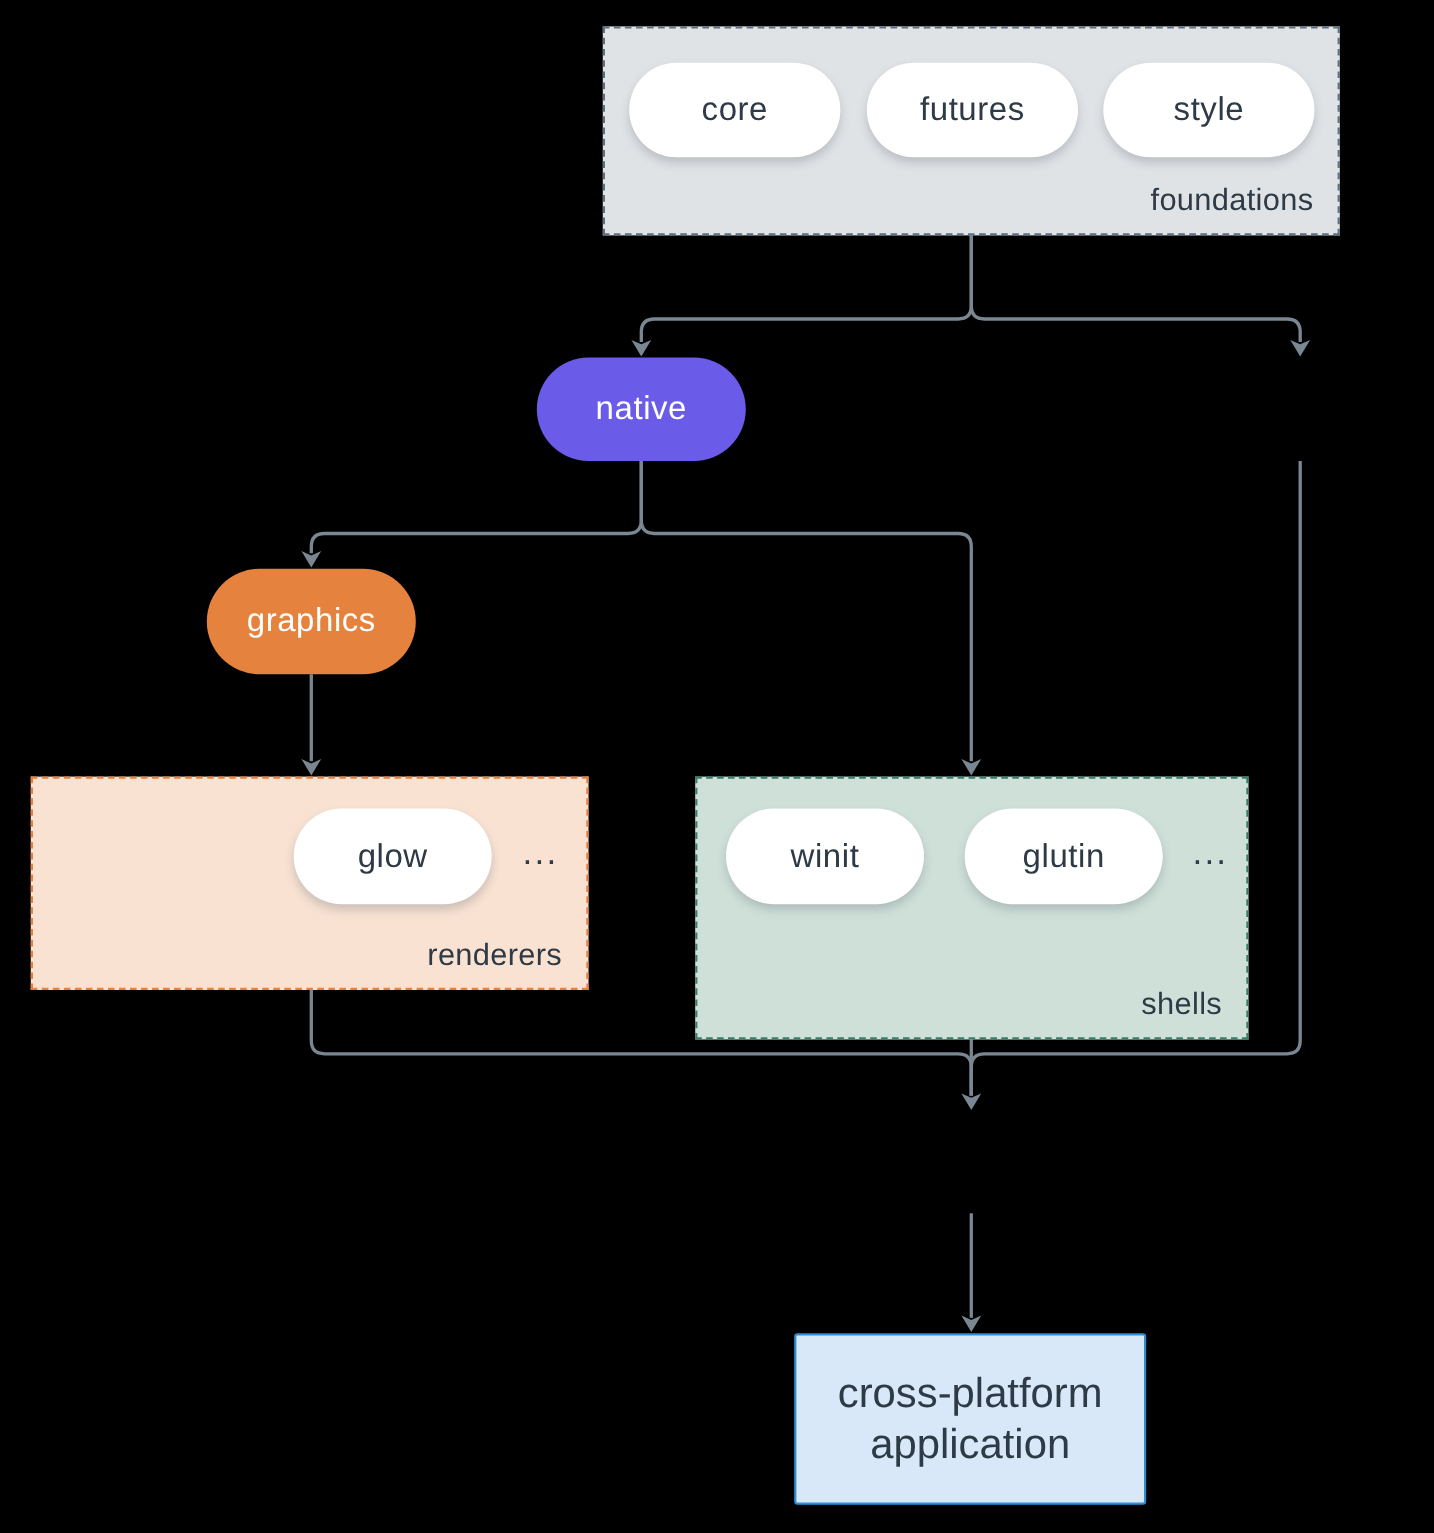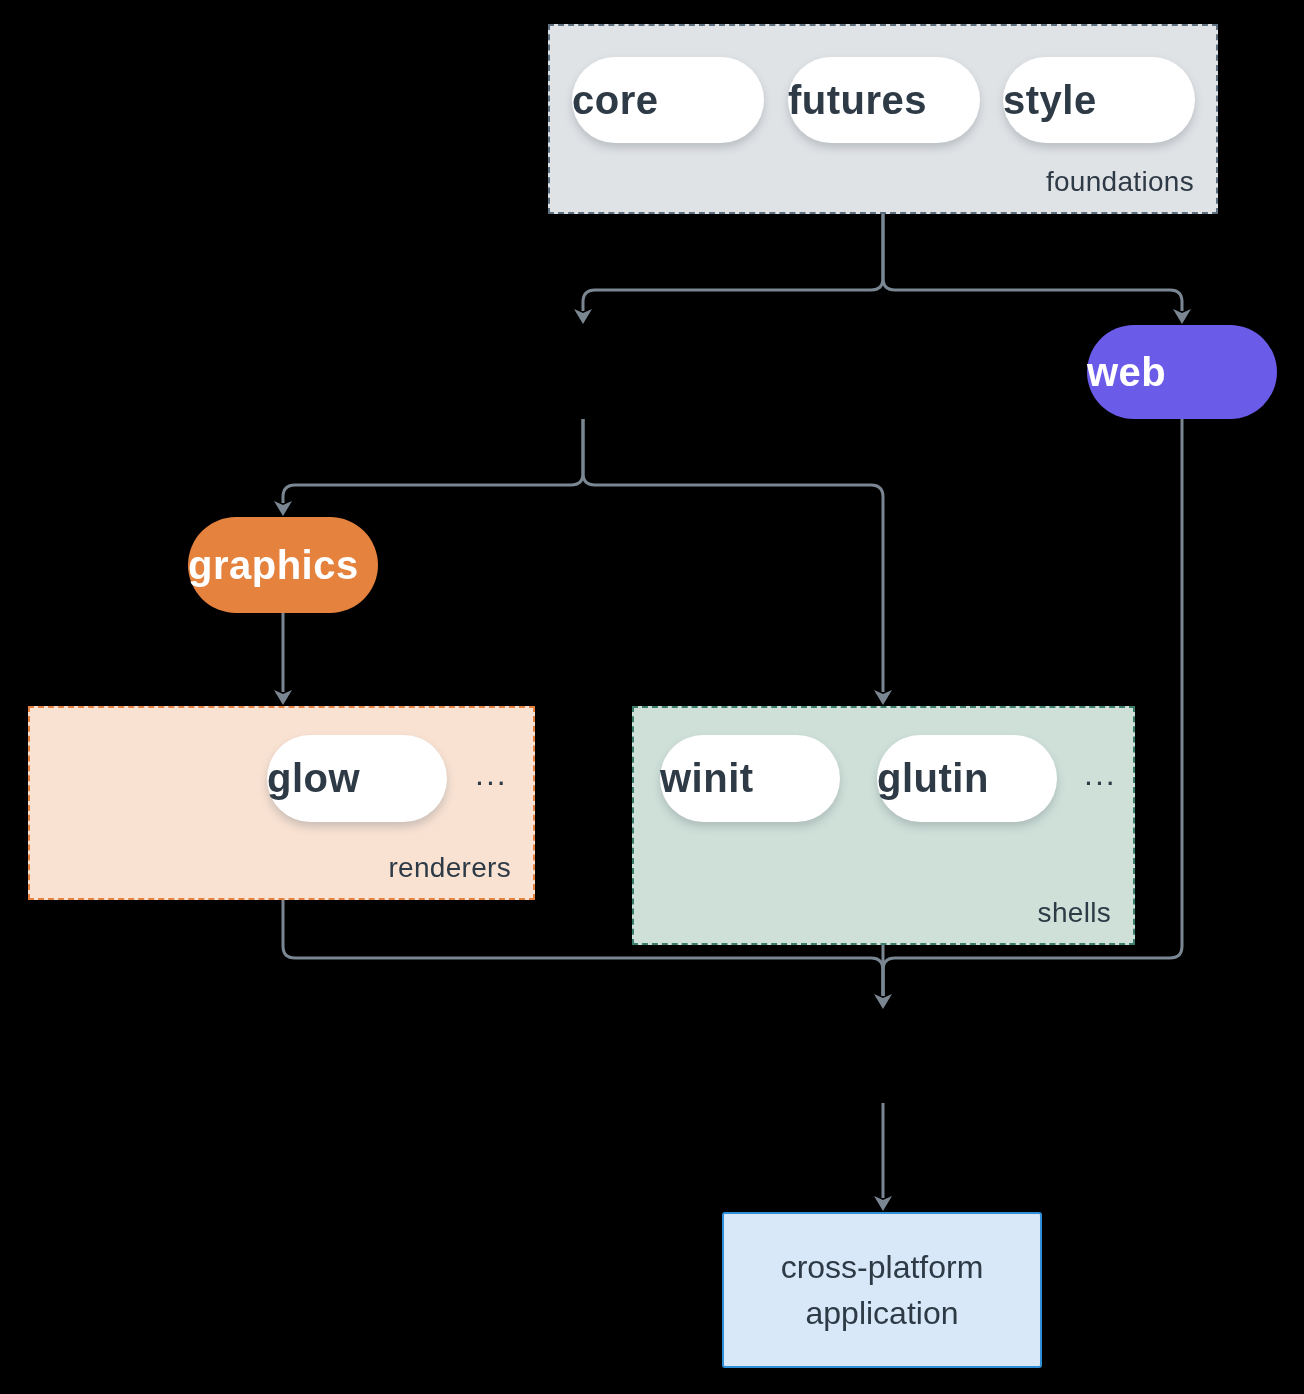--- a/index.html
+++ b/index.html
@@ -36,45 +36,44 @@
     bottom: 14px;
     font-size: 28px;
     letter-spacing: 0.3px;
     margin-top: 10px;
   }
   .pill {
     position: absolute;
     border-radius: 999px;
     display: flex;
     align-items: center;
-    justify-content: flex-start;
-    font-size: 40px;
+    justify-content: center;
+    font-size: 30px;
     letter-spacing: 0.5px;
     z-index: 2;
-    font-weight: bold;
   }
   .pill.in-group {
     box-shadow: 0 5px 9px rgba(100, 110, 120, 0.30);
   }
   .ellipsis {
     position: absolute;
     font-size: 32px;
     letter-spacing: 2px;
     z-index: 2;
   }
   .app-box {
     position: absolute;
     border: 2px solid;
     box-sizing: border-box;
     border-radius: 3px;
     display: flex;
     align-items: center;
     justify-content: center;
     text-align: center;
-    font-size: 32px;
+    font-size: 38px;
     line-height: 46px;
     z-index: 1;
     padding: 16px 30px;
   }
 </style>
 </head>
 <body>
 
 <div class="canvas" style="background: rgb(0, 0, 0);">
 
@@ -107,22 +106,22 @@
     </div>
     <div class="pill in-group" style="left: 453px; top: 31px; width: 192px; height: 86px; background: rgb(255, 255, 255); color: rgb(46, 58, 70);">
       <span>style</span>
     </div>
     <div class="pill in-group" style="left: 238px; top: 31px; width: 192px; height: 86px; background: rgb(255, 255, 255); color: rgb(46, 58, 70);">
       <span>futures</span>
     </div>
     <div class="group-label" style="color: rgb(46, 58, 70);">foundations</div>
   </div>
 
-  <div class="pill" style="left: 1087px; top: 325px; width: 190px; height: 94px; background: rgb(106, 91, 233); color: rgb(255, 255, 255);">
-    <span>web</span>
+  <div class="pill" style="left: 488px; top: 325px; width: 190px; height: 94px; background: rgb(106, 91, 233); color: rgb(255, 255, 255);">
+    <span>native</span>
   </div>
 
   <div class="pill" style="left: 188px; top: 517px; width: 190px; height: 96px; background: rgb(229, 130, 62); color: rgb(255, 255, 255);">
     <span>graphics</span>
   </div>
 
   <div class="group" style="left: 28px; top: 706px; width: 507px; height: 194px; background: rgb(249, 226, 210); border-color: rgb(230, 130, 63);">
     <div class="pill in-group" style="left: 237px; top: 27px; width: 180px; height: 87px; background: rgb(255, 255, 255); color: rgb(46, 58, 70);">
       <span>glow</span>
     </div>

